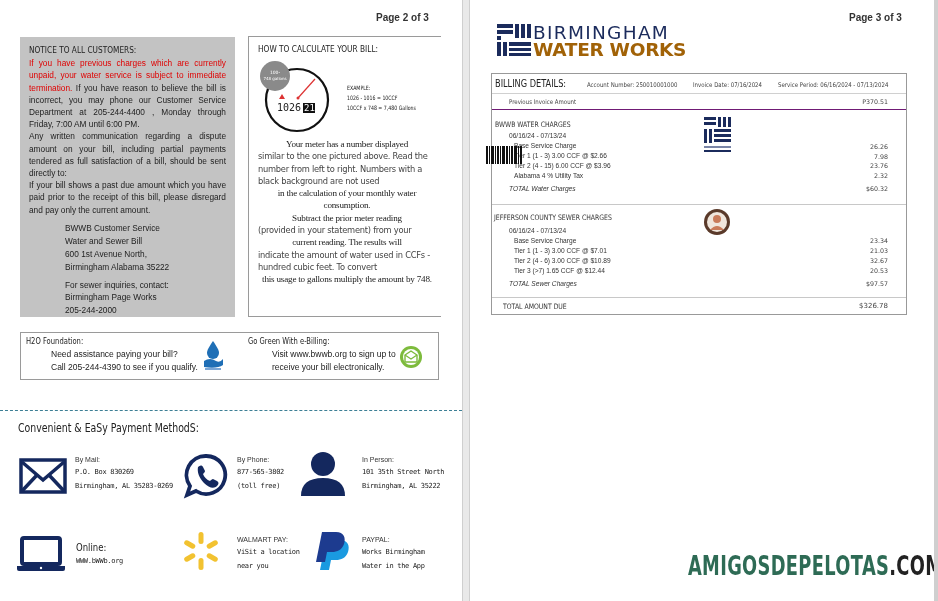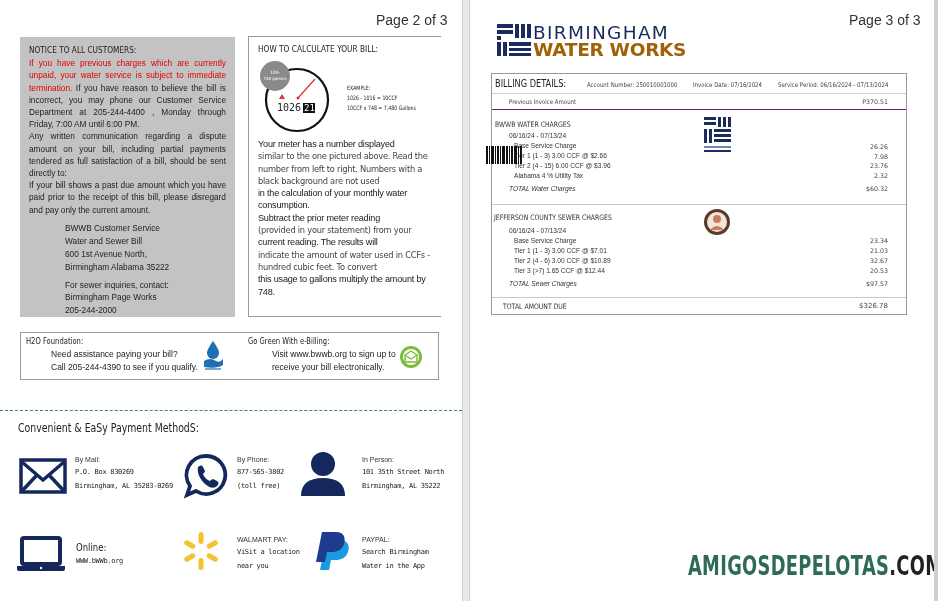--- a/index.html
+++ b/index.html
@@ -2,37 +2,37 @@
 <html><head>
 <meta charset="utf-8">
 <style>
   * { box-sizing: border-box; margin: 0; padding: 0; }
   body { width: 938px; height: 601px; background: #ffffff; position: relative; overflow: hidden; font-family: "Liberation Sans", sans-serif; color: #222; }
   .page { position: absolute; top: 0; height: 601px; background: #fff; }
   #page2 { left: 0; width: 462px; }
   #page3 { left: 470px; width: 465px; }
   .gutter { position: absolute; left: 462px; top: 0; width: 8px; height: 601px; background: #e9e9e9; border-left: 1px solid #cfcfcf; border-right: 1px solid #cfcfcf; }
   .rightbar { position: absolute; left: 934px; top: 0; width: 4px; height: 601px; background: #cfcfcf; }
-  .page-num { position: absolute; font-size: 14px; color: #333; }
+  .page-num { position: absolute; font-size: 10px; color: #333; font-weight: bold; }
 
   
   .notice { position: absolute; left: 20px; top: 37px; width: 215px; height: 280px; background: #c3c3c3; padding: 6px 9px; font-size: 8.3px; line-height: 12.2px; text-align: justify; }
   .notice .title { font-family: "DejaVu Sans", sans-serif; font-size: 9px; color: #222; margin-top: 1px; margin-bottom: 1px; transform: scaleX(0.82); transform-origin: left; white-space: nowrap; }
   .notice .red { color: #e00000; }
   .notice .addr { text-align: left; padding-left: 36px; margin-top: 6px; line-height: 13px; }
   .notice .addr2 { text-align: left; padding-left: 36px; margin-top: 5px; line-height: 12.5px; }
 
   
   .calc { position: absolute; left: 248px; top: 36px; width: 193px; height: 281px; border: 1px solid #9a9a9a; border-right: none; border-bottom: 1px solid #9a9a9a; }
   .calc .title { position: absolute; left: 9px; top: 6px; font-family: "DejaVu Sans", sans-serif; font-size: 9.5px; transform: scaleX(0.78); transform-origin: left; white-space: nowrap; }
   .meter { position: absolute; left: 8px; top: 22px; width: 74px; height: 74px; }
   .example { position: absolute; left: 98px; top: 46px; font-family: "DejaVu Sans", sans-serif; font-size: 6px; line-height: 10px; transform: scaleX(0.78); transform-origin: left; white-space: nowrap; }
   .calc .body { position: absolute; left: 9px; top: 101px; width: 178px; font-size: 9.6px; line-height: 12.3px; color: #1a1a1a; }
   .calc .body .lt { font-family: "DejaVu Sans", sans-serif; font-size: 8.3px; color: #444; letter-spacing: -0.25px; }
-  .calc .body .dk { font-family: Liberation Sans, sans-serif; font-size: 9.1px; letter-spacing: -0.2px; }
+  .calc .body .dk { font-family: Liberation Serif, serif; font-size: 9.1px; letter-spacing: -0.2px; text-align: center; }
 
   
   .promo { position: absolute; left: 20px; top: 332px; width: 419px; height: 48px; border: 1px solid #9a9a9a; }
   .promo .h { position: absolute; font-family: "DejaVu Sans", sans-serif; font-size: 8.5px; transform: scaleX(0.8); transform-origin: left; white-space: nowrap; }
   .promo .t { position: absolute; font-size: 8.5px; line-height: 13px; white-space: nowrap; margin-left: 19px; }
 
   .dashed { position: absolute; left: 0; top: 410px; width: 462px; border-top: 1px dashed #3d7f95; }
 
   .pm-title { position: absolute; left: 18px; top: 421px; font-family: "DejaVu Sans", sans-serif; font-size: 12px; transform: scaleX(0.78); transform-origin: left; white-space: nowrap; color: #222; }
   .pm { position: absolute; }
@@ -198,21 +198,21 @@
     <div class="val" style="margin-top:2px;">ViSit a location</div>
     <div class="val">near you</div>
   </div>
 
   <svg style="position:absolute; left:316px; top:530px;" width="36" height="42" viewBox="0 0 36 42">
     <path d="M10 10 h14 c8 0 10 6 8 12 c-2 6 -7 8 -12 8 h-5 l-2 10 h-9z" fill="#1a9ae0"></path>
     <path d="M6 2 h14 c8 0 10 6 8 12 c-2 6 -7 8 -12 8 h-5 l-2 10 h-9z" fill="#1d3b8f"></path>
   </svg>
   <div class="pm" style="left:362px; top:536px;">
     <div class="lbl">PAYPAL:</div>
-    <div class="val" style="margin-top:2px;">Search Birmingham</div>
+    <div class="val" style="margin-top:2px;">Works Birmingham</div>
     <div class="val">Water in the App</div>
   </div>
 </div>
 
 <div class="gutter"></div>
 
 <div class="page" id="page3">
   <div class="page-num" style="left:379px; top:12px;">Page 3 of 3</div>
 
   <div class="logo">

